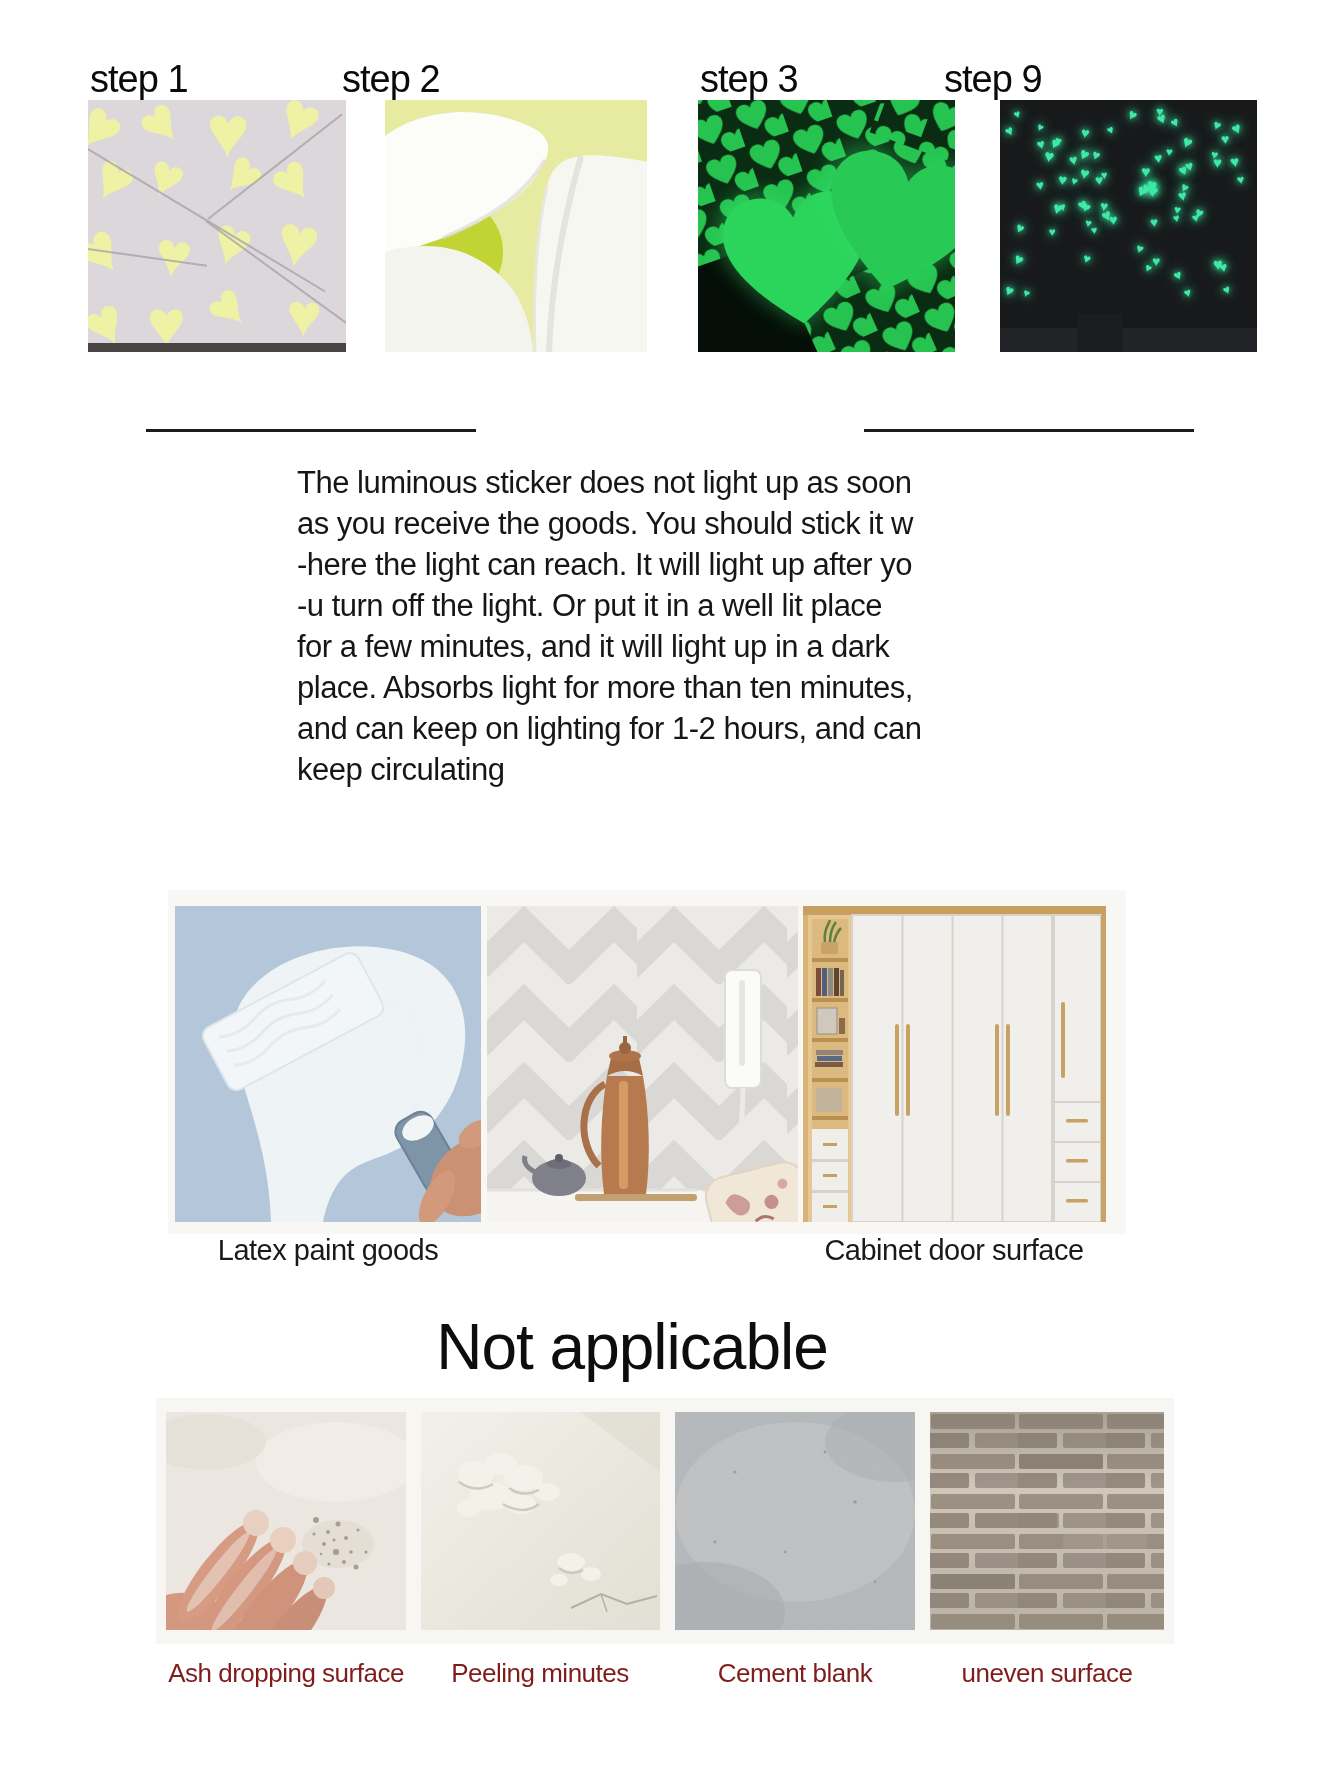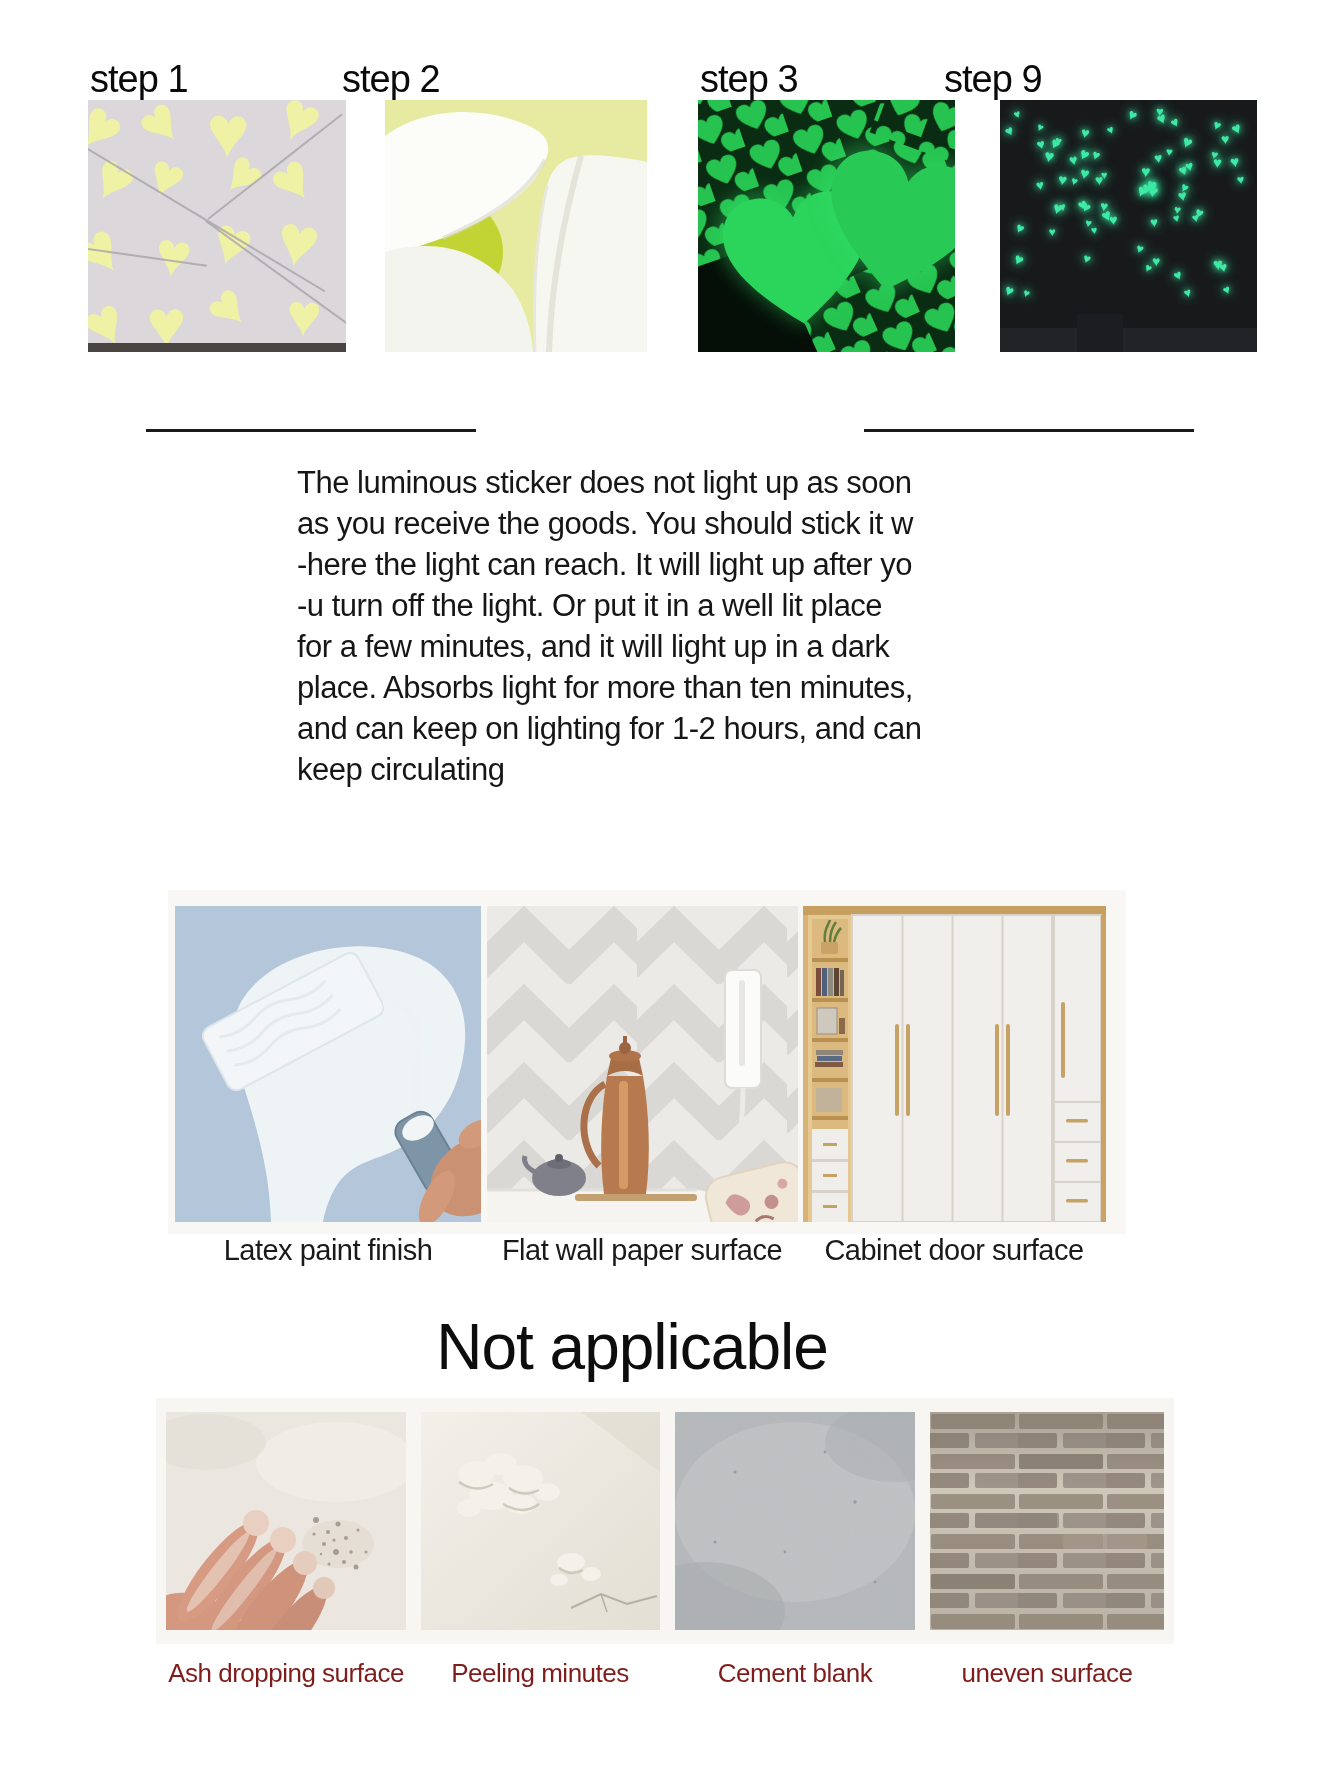--- a/index.html
+++ b/index.html
@@ -333,22 +333,21 @@
       <rect x="258" y="96" width="4" height="76" rx="2" fill="#c6a265"></rect>
       <rect x="251" y="235" width="47" height="2" fill="#d7d3cb"></rect>
       <rect x="251" y="275" width="47" height="2" fill="#d7d3cb"></rect>
       <rect x="263" y="213" width="22" height="3.5" rx="1.5" fill="#c6a265"></rect>
       <rect x="263" y="253" width="22" height="3.5" rx="1.5" fill="#c6a265"></rect>
       <rect x="263" y="293" width="22" height="3.5" rx="1.5" fill="#c6a265"></rect>
       <rect x="298" y="9" width="5" height="307" fill="#caa265"></rect>
     </svg>
   </div>
 
-  <div class="sui-cap" id="suc1">Latex paint finish</div>
-  <div class="sui-cap" id="suc2">Flat wall paper surface</div>
+  <div class="sui-cap" id="suc1">Latex paint goods</div>
   <div class="sui-cap" id="suc3">Cabinet door surface</div>
 
   <h1 class="na-title" style="margin:0;font-weight:400;">Not applicable</h1>
   <div class="strip" id="na-strip"></div>
 
   <div class="photo" id="na1">
     <svg viewBox="0 0 240 218">
       <rect width="240" height="218" fill="#ebe7e0"></rect>
       <ellipse cx="170" cy="50" rx="80" ry="40" fill="#f1ede6"></ellipse>
       <ellipse cx="40" cy="30" rx="60" ry="28" fill="#e3ded5" opacity="0.7"></ellipse>

